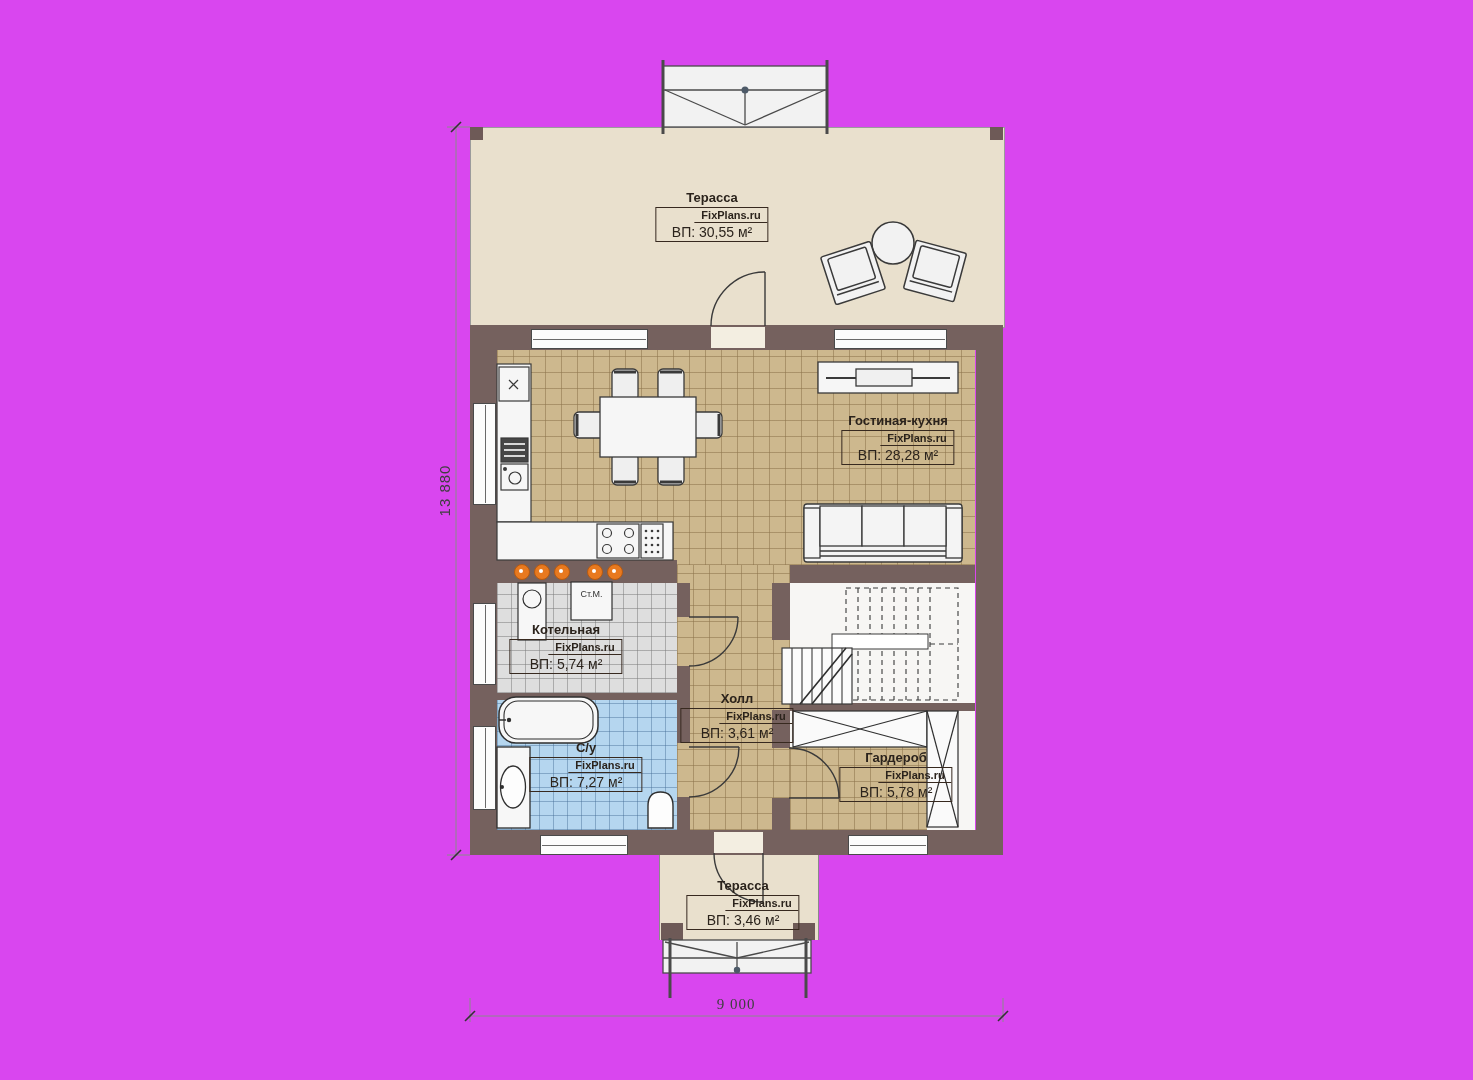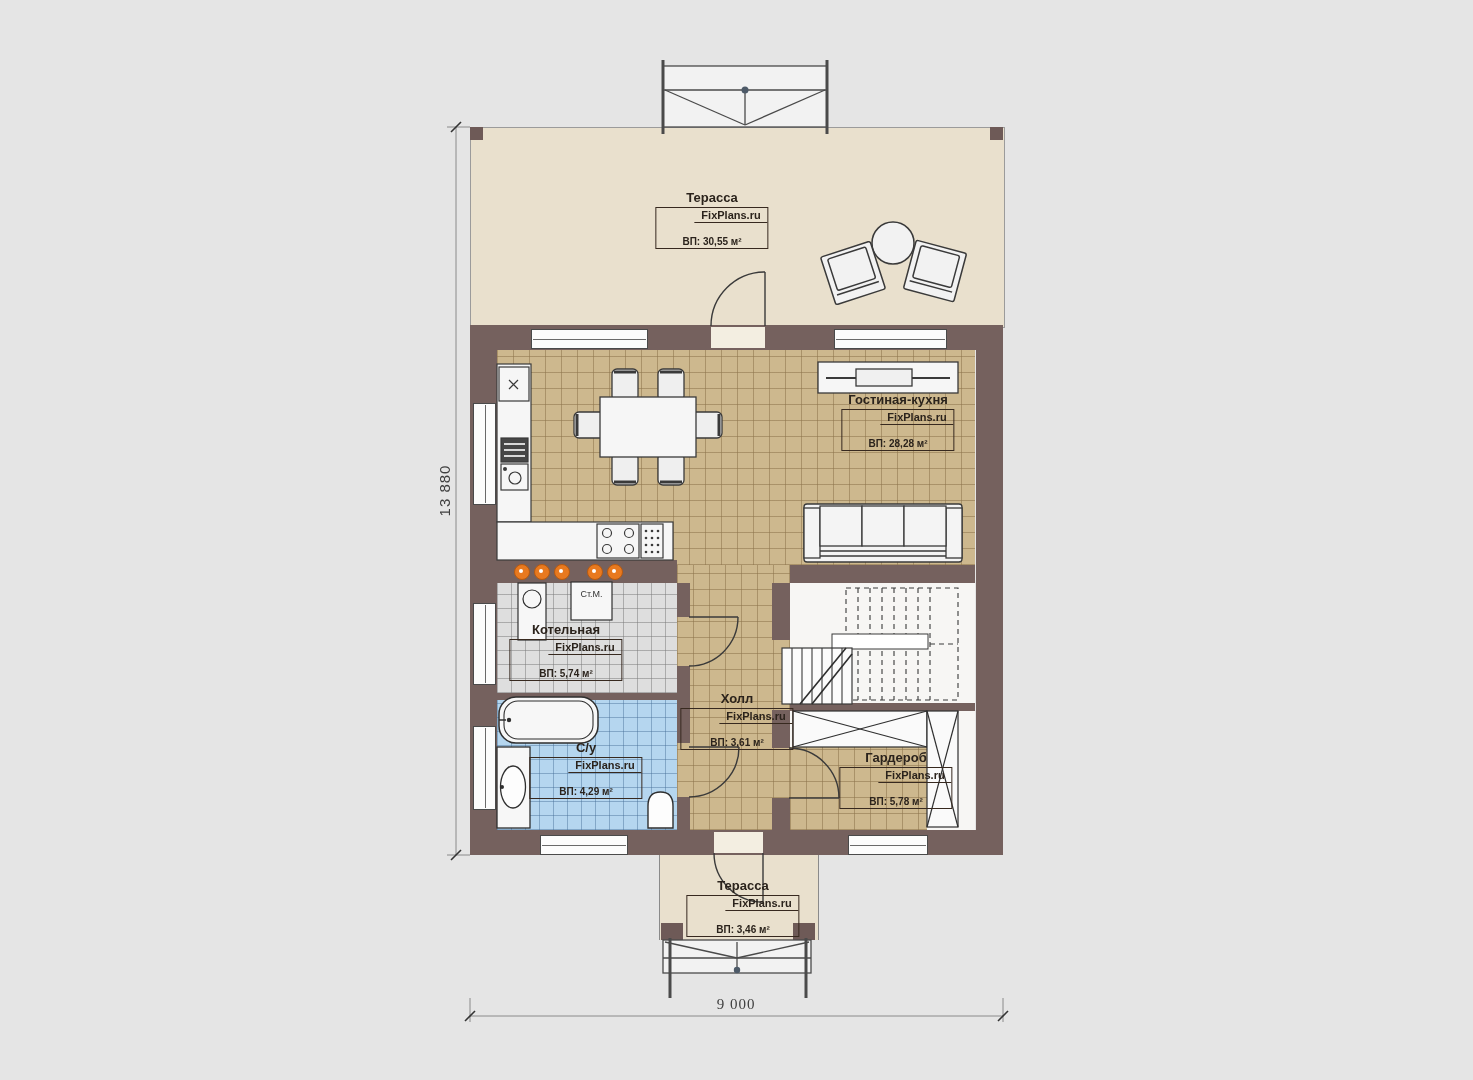--- a/index.html
+++ b/index.html
@@ -1,17 +1,17 @@
 <!DOCTYPE html>
 <html><head>
 <meta charset="utf-8">
 <style>
   html,body{margin:0;padding:0;background:#ffffff;}
   .scene{
-    position:relative;width:1473px;height:1080px;background:#e5e5e5;overflow:hidden;
+    position:relative;width:1473px;height:1080px;background:#d946ef;overflow:hidden;
     font-family:"Liberation Sans","DejaVu Sans",sans-serif;
   }
   .abs{position:absolute;}
   
   .floor-terrace{background:#e9e0cd;border:1px solid #9b9b9b;z-index:1;}
   .floor-porch{background:#e9e0cd;border-left:1px solid #8a8a8a;border-right:1px solid #8a8a8a;z-index:1;}
   .floor-wood{
     background-color:#cdb88e;z-index:1;
     background-image:
       repeating-linear-gradient(0deg, rgba(140,115,75,.55) 0 1px, transparent 1px 16px),
@@ -42,21 +42,21 @@
   .dot{position:absolute;width:14px;height:14px;border-radius:50%;
     background:#e8791f;border:1px solid #b85a10;z-index:4;}
   .dot::after{content:"";position:absolute;left:4px;top:4px;width:4px;height:4px;border-radius:50%;background:#fff;}
   
   .overlay{position:absolute;left:0;top:0;z-index:5;pointer-events:none;}
   
   .room-label{position:absolute;transform:translateX(-50%);text-align:center;z-index:6;color:#2b231c;}
   .room-name{font-size:13px;font-weight:bold;margin-bottom:2px;white-space:nowrap;}
   .room-box{display:inline-block;border:1.5px solid #37291f;}
   .room-brand{font-size:11px;font-weight:600;padding:1px 7px;border-bottom:1.5px solid #37291f;white-space:nowrap;margin-left:38px;}
-  .room-area{font-size:10px;font-weight:700;padding:1px 7px;white-space:nowrap;margin-top:12px;}
+  .room-area{font-size:14px;font-weight:400;padding:1px 7px;white-space:nowrap;}
   .dim-label{position:absolute;font-size:15px;color:#3f3f3f;z-index:6;letter-spacing:1px;text-align:center;}
   .appliance-label{position:absolute;font-size:9px;color:#333;z-index:6;text-align:center;}
 </style>
 </head>
 <body>
 
 <div class="scene">
 
   <div class="abs floor-terrace" style="left:470px;top:127px;width:533px;height:199px;"></div>
   <div class="abs floor-porch" style="left:659px;top:855px;width:158px;height:85px;"></div>
@@ -316,21 +316,21 @@
   </svg>
 
   <div class="room-label" style="left:712px;top:190px;">
     <div class="room-name">Терасса</div>
     <div class="room-box">
       <div class="room-brand">FixPlans.ru</div>
       <div class="room-area">ВП: 30,55 м²</div>
     </div>
   </div>
 
-  <div class="room-label" style="left:898px;top:392px;">
+  <div class="room-label" style="left:898px;top:413px;">
     <div class="room-name">Гостиная-кухня</div>
     <div class="room-box">
       <div class="room-brand">FixPlans.ru</div>
       <div class="room-area">ВП: 28,28 м²</div>
     </div>
   </div>
 
   <div class="room-label" style="left:566px;top:622px;">
     <div class="room-name">Котельная</div>
     <div class="room-box">
@@ -344,21 +344,21 @@
     <div class="room-box">
       <div class="room-brand">FixPlans.ru</div>
       <div class="room-area">ВП: 3,61 м²</div>
     </div>
   </div>
 
   <div class="room-label" style="left:586px;top:740px;">
     <div class="room-name">С/у</div>
     <div class="room-box">
       <div class="room-brand">FixPlans.ru</div>
-      <div class="room-area">ВП: 4,29 м²</div>
+      <div class="room-area">ВП: 7,27 м²</div>
     </div>
   </div>
 
   <div class="room-label" style="left:896px;top:750px;">
     <div class="room-name">Гардероб</div>
     <div class="room-box">
       <div class="room-brand">FixPlans.ru</div>
       <div class="room-area">ВП: 5,78 м²</div>
     </div>
   </div>

